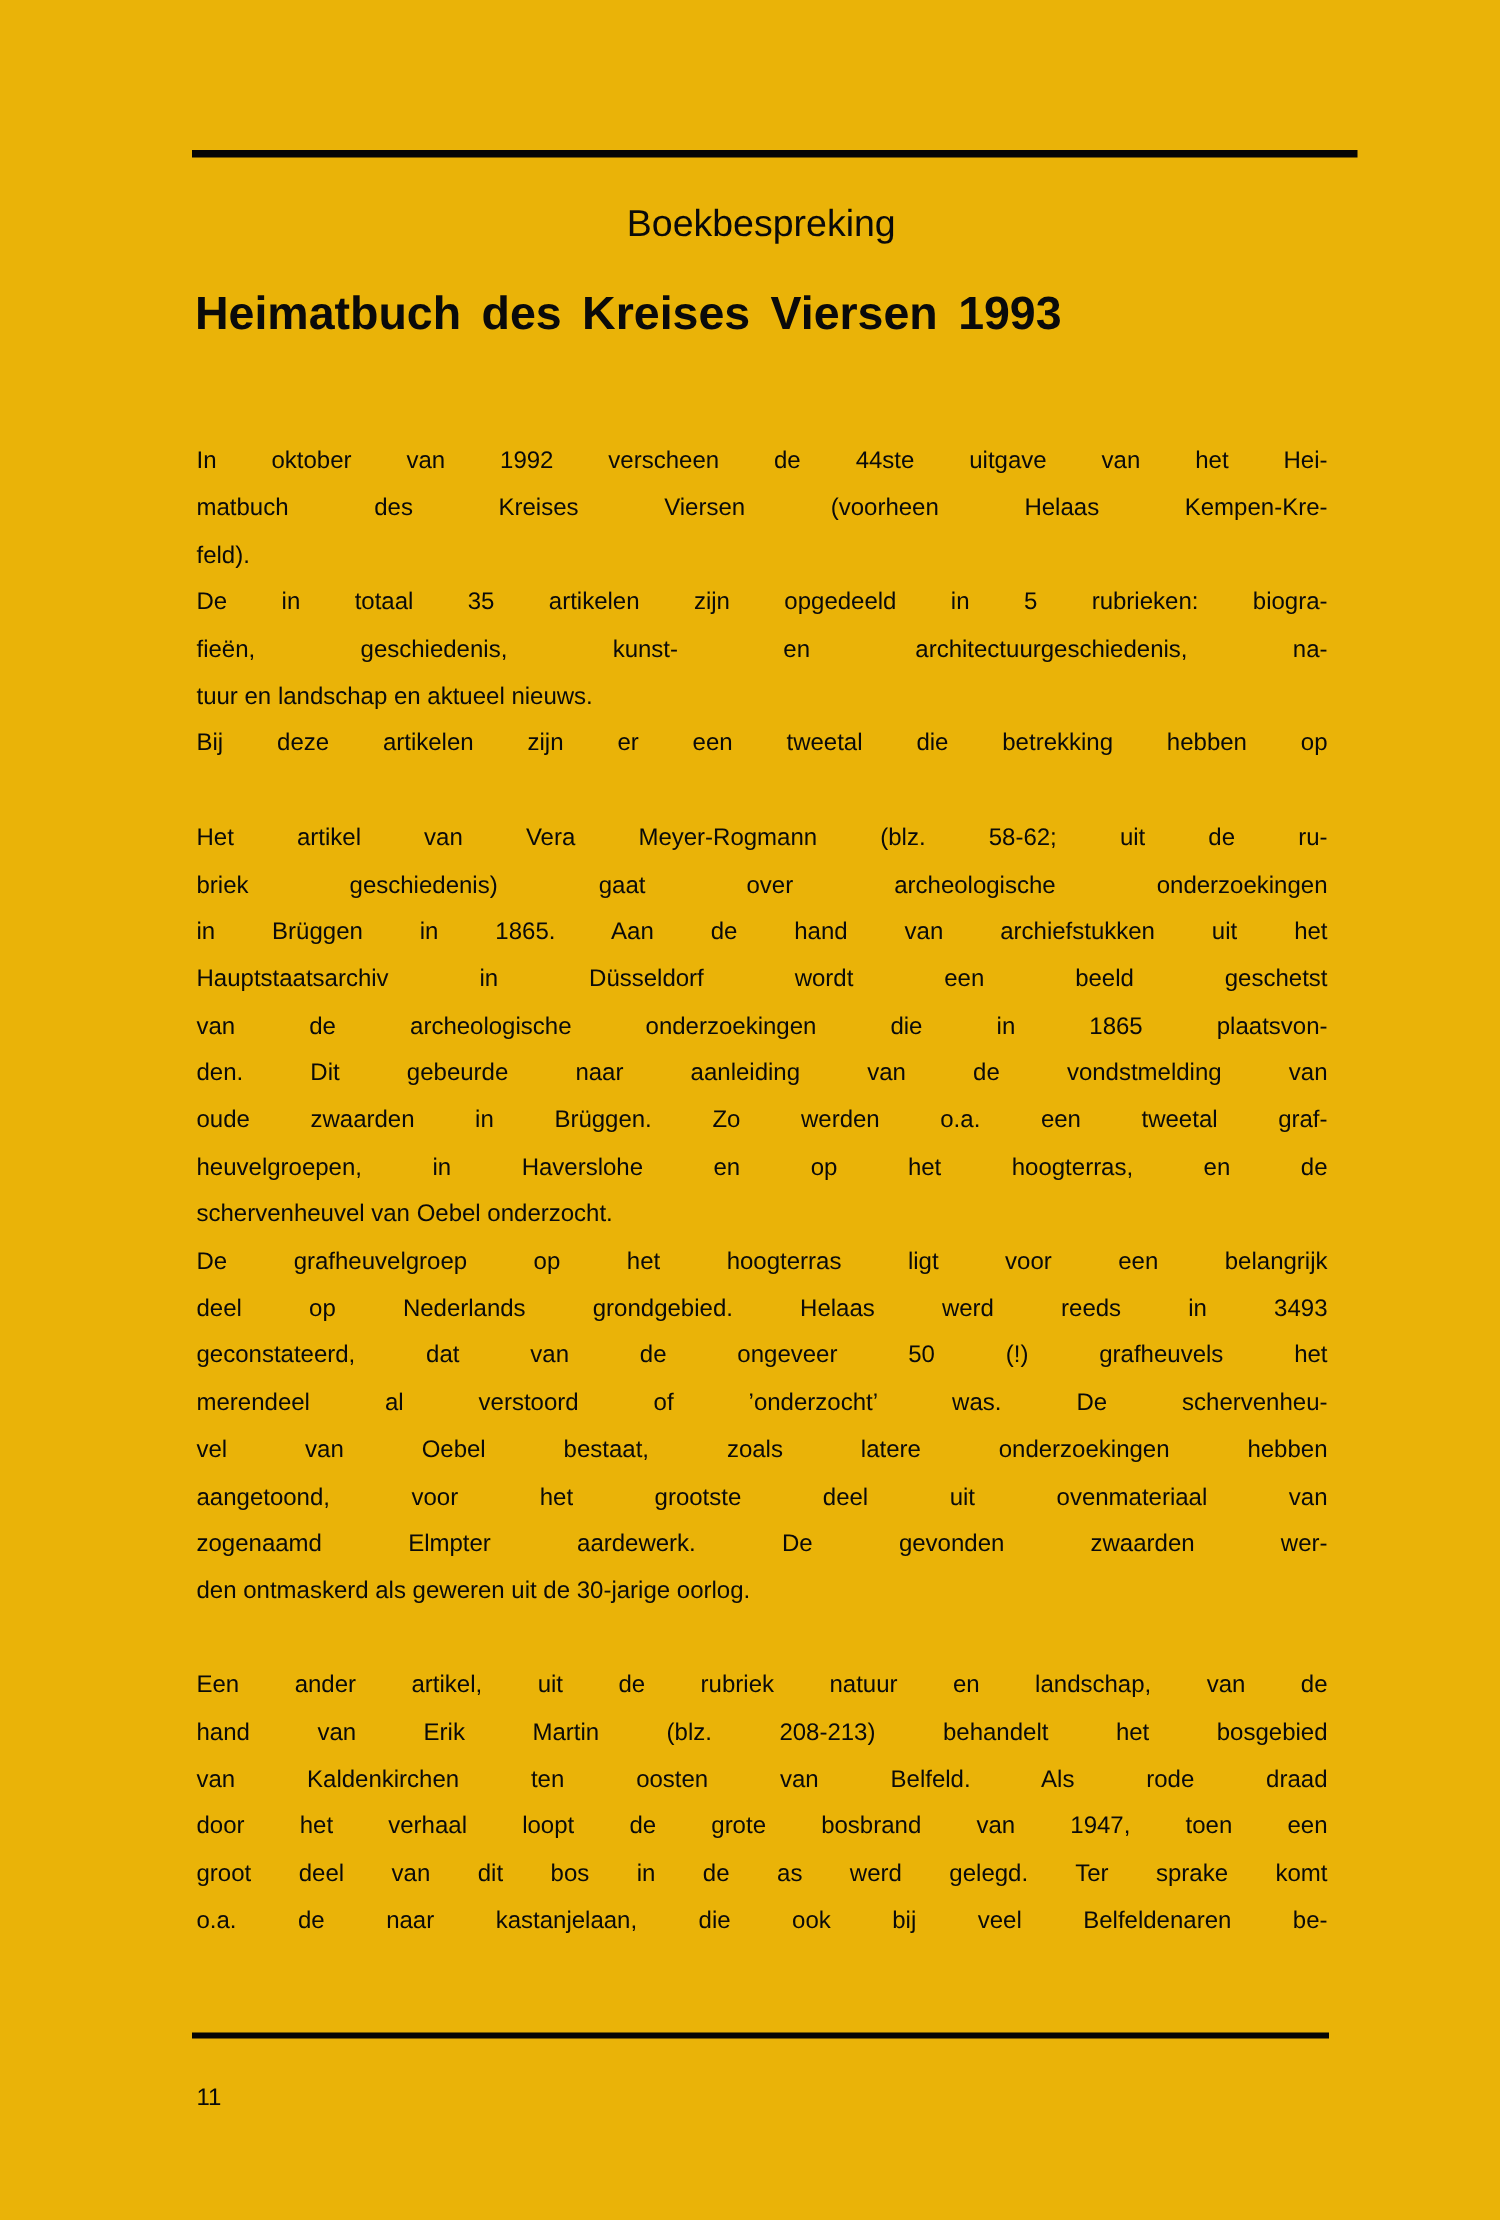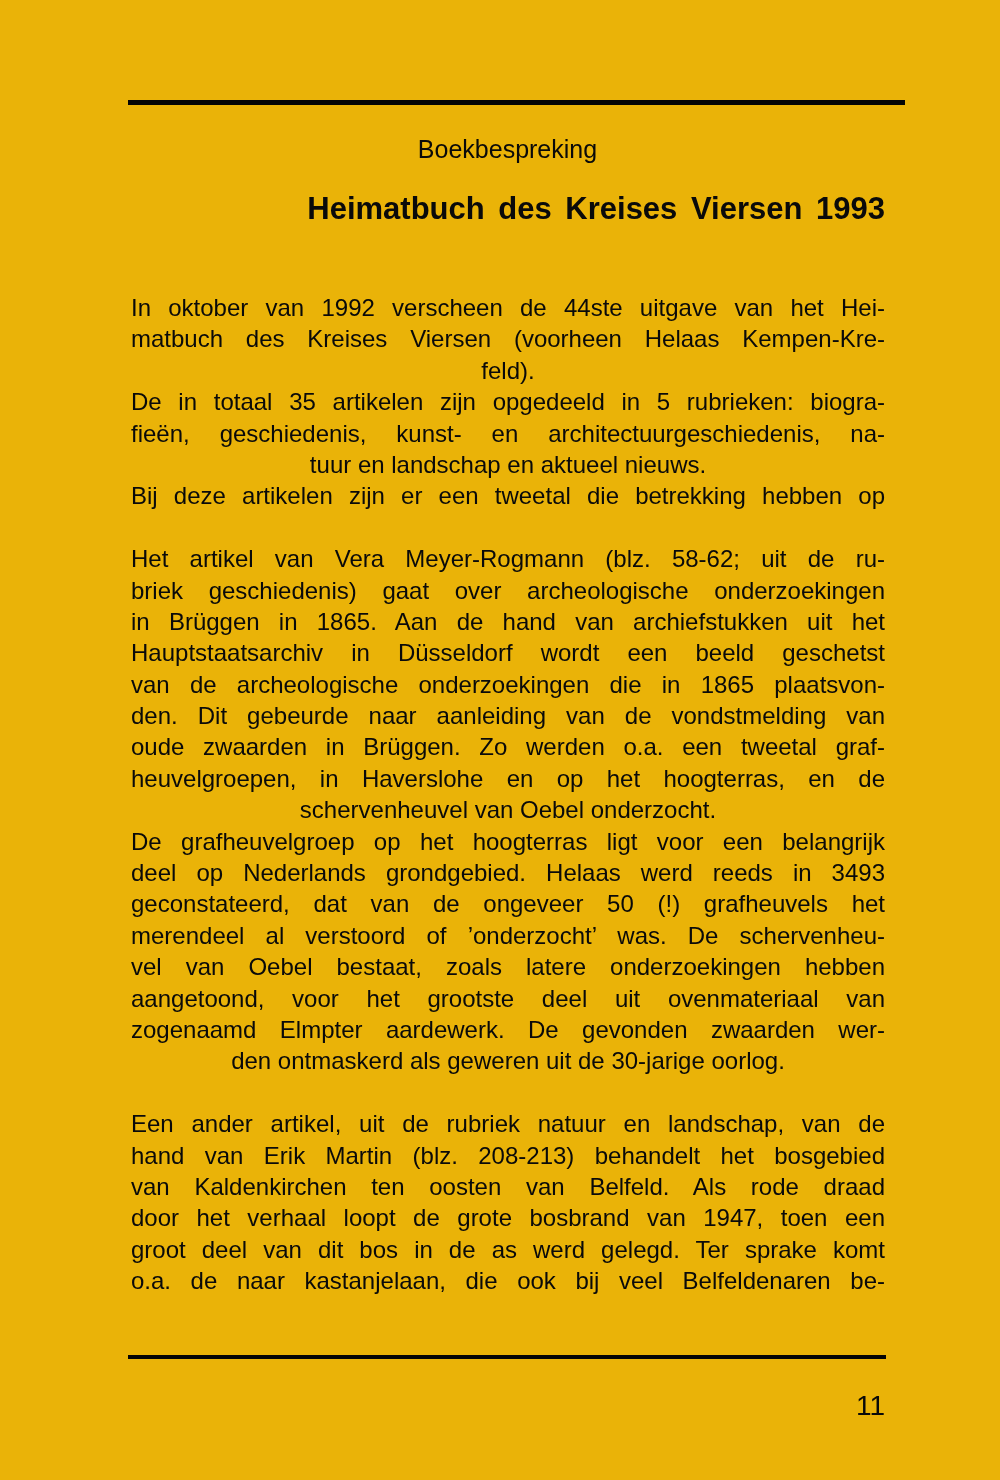--- a/index.html
+++ b/index.html
@@ -20,49 +20,49 @@
     left: 130px; top: 136px; width: 755px;
     text-align: center;
     font-size: 25px;
     line-height: 1.1;
     font-weight: 400;
   }
   .title {
     position: absolute;
     left: 130px; top: 192px; width: 755px;
     margin: 0;
-    text-align: right;
+    text-align: left;
     font-size: 31px;
     line-height: 1.1;
     font-weight: 700;
     word-spacing: 5px;
     letter-spacing: 0px;
   }
   .body-text {
     position: absolute;
     left: 131px; top: 292px; width: 754px;
-    font-size: 24px;
+    font-size: 16px;
   }
   .group + .group { margin-top: 31.4px; }
   .line {
     height: 31.4px;
     line-height: 31.4px;
-    text-align: center;
+    text-align: left;
     overflow: visible;
   }
   .line.just {
     text-align: justify;
     text-align-last: justify;
     text-justify: inter-word;
   }
   .page-number {
     position: absolute;
     left: 131px; top: 1389px; width: 754px;
-    text-align: right;
-    font-size: 28px;
+    text-align: left;
+    font-size: 16px;
     line-height: 1.2;
   }
 </style>
 </head>
 <body>
 
 <div class="page">
   <div class="rule top-rule"></div>
 
   <div class="kicker">Boekbespreking</div>

